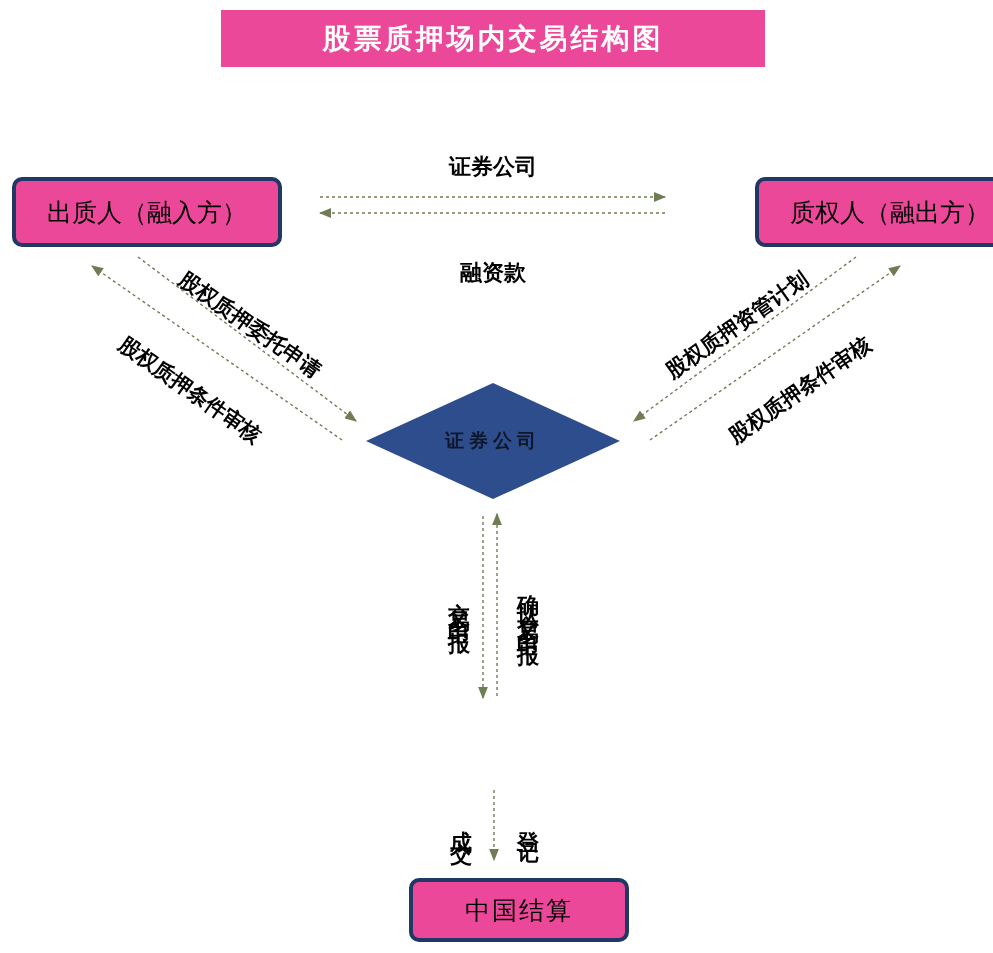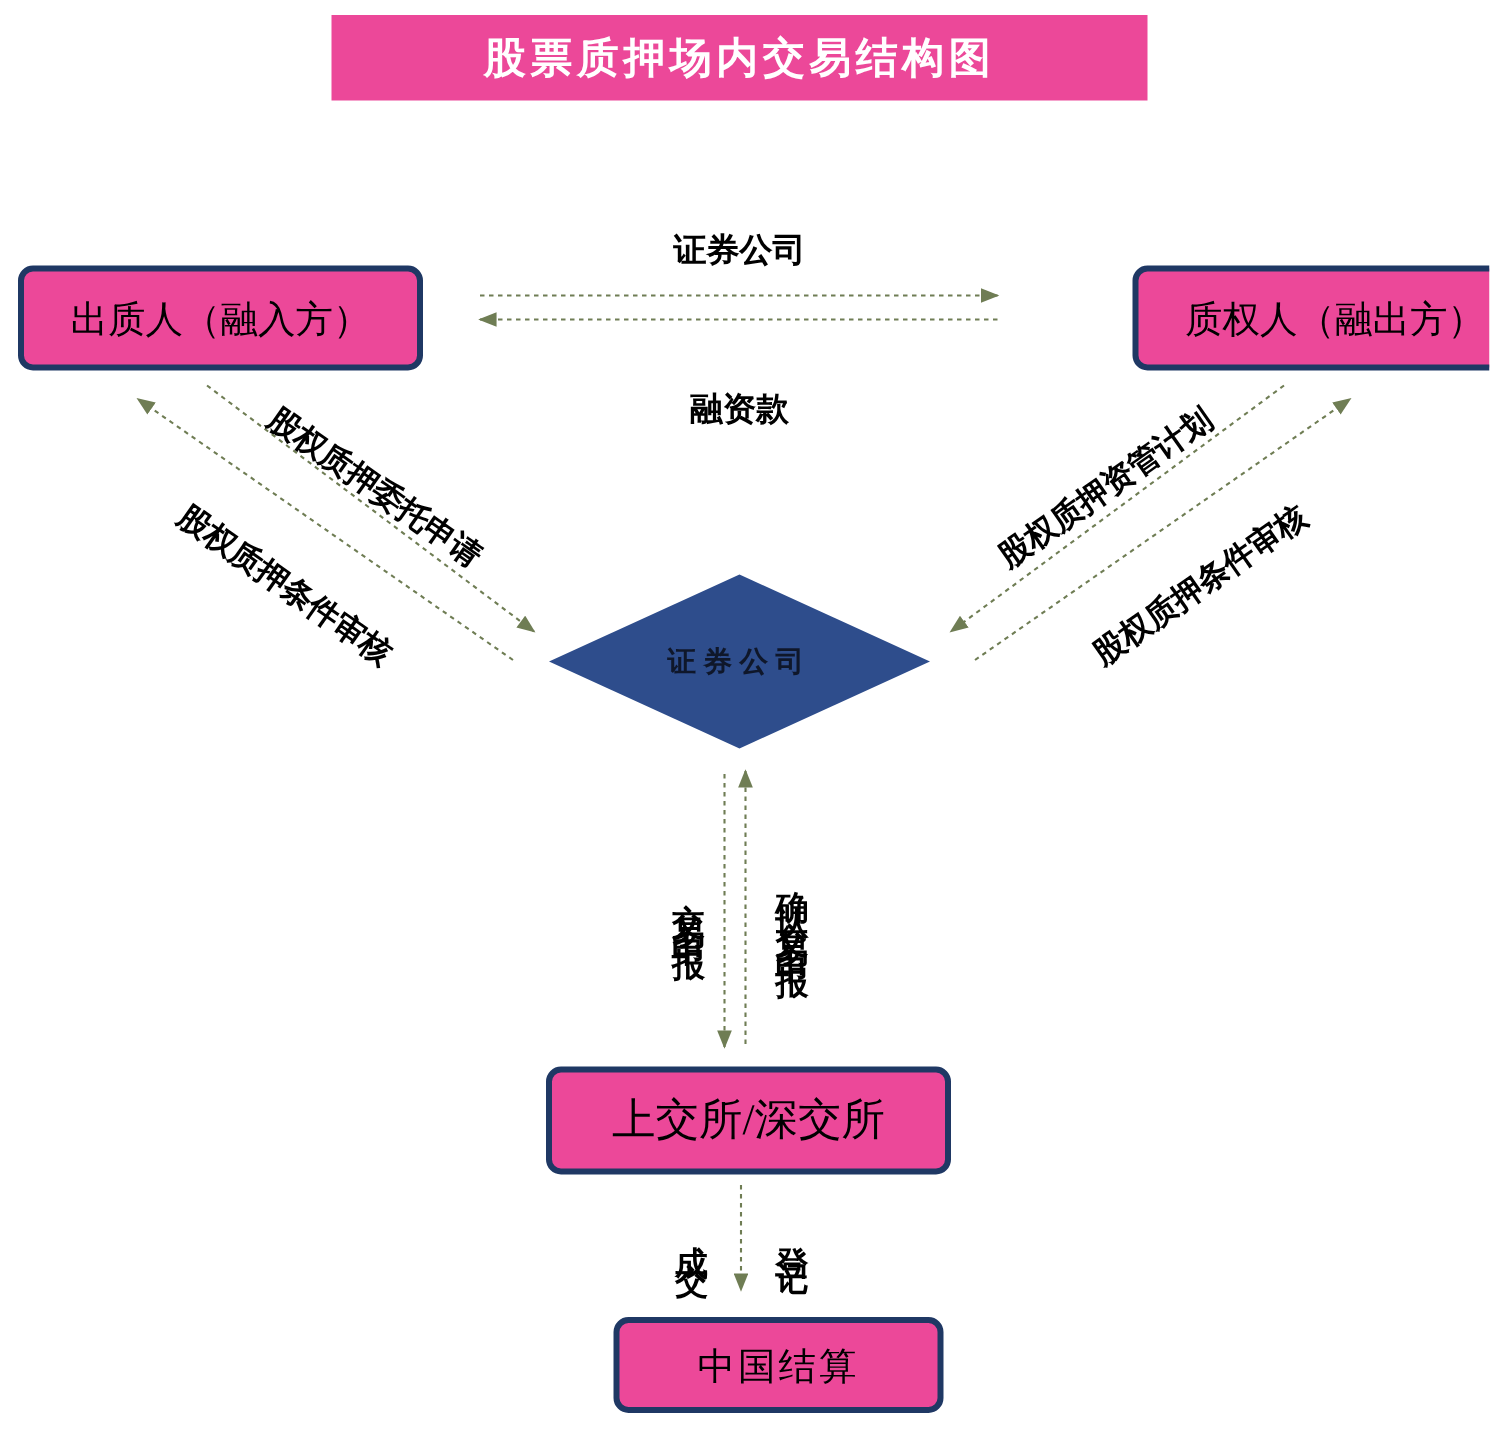--- a/index.html
+++ b/index.html
@@ -92,23 +92,20 @@
   <div class="node-box box-pledgor">
     <span>出质人（融入方）</span>
   </div>
 
   <div class="node-box box-pledgee">
     <span>质权人（融出方）</span>
   </div>
 
   <div class="diamond-label">证券公司</div>
 
-  <div class="node-box box-exchange">
-    <span>上交所/深交所</span>
-  </div>
 
   <div class="node-box box-clearing">
     <span>中国结算</span>
   </div>
 
   <div class="edge-label lbl-pledge">证券公司</div>
 
   <div class="edge-label lbl-loan">融资款</div>
 
   <div class="edge-label lbl-entrust">股权质押委托申请</div>

